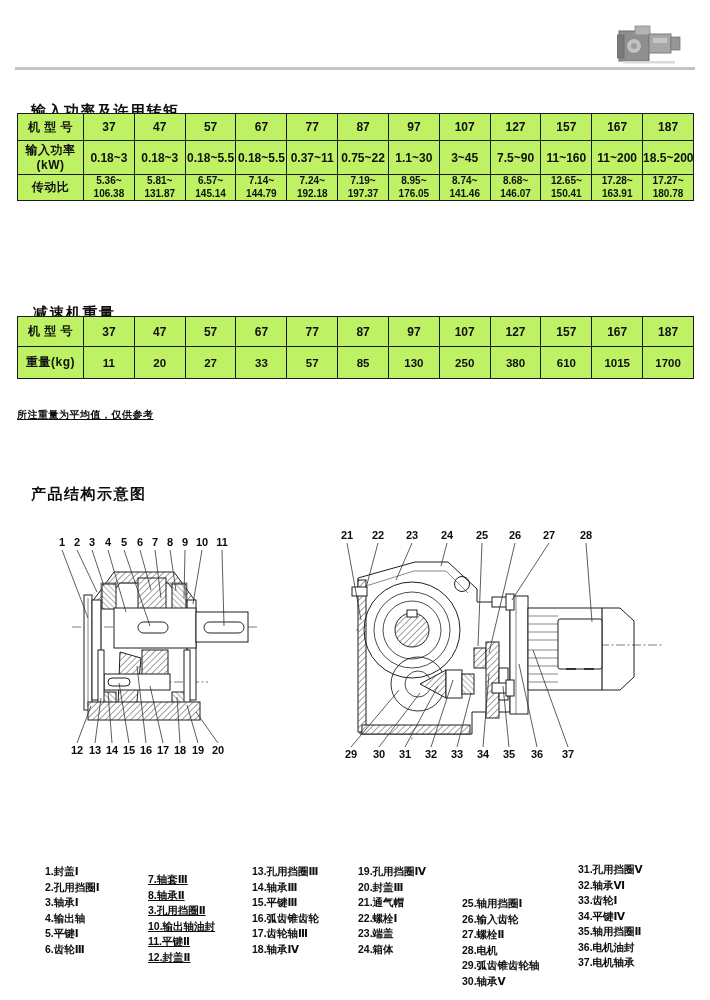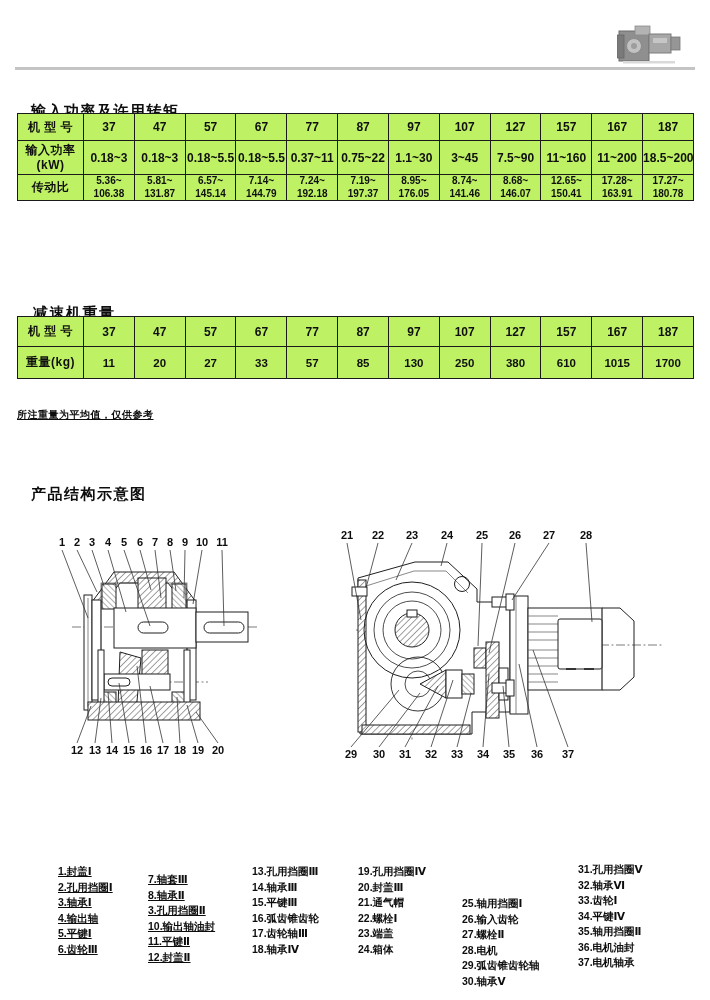--- a/index.html
+++ b/index.html
@@ -383,21 +383,21 @@
       <line x1="509" y1="247" x2="503" y2="186" stroke="#333" stroke-width="0.8"></line>
       <text x="509" y="258" text-anchor="middle" class="dlbl">35</text>
       <line x1="537" y1="247" x2="519" y2="164" stroke="#333" stroke-width="0.8"></line>
       <text x="537" y="258" text-anchor="middle" class="dlbl">36</text>
       <line x1="568" y1="247" x2="533" y2="150" stroke="#333" stroke-width="0.8"></line>
       <text x="568" y="258" text-anchor="middle" class="dlbl">37</text>
     </g>
 </svg>
 
 <div>
-  <div class="parts-col" id="pcol0" style="left:58px;  top:864px;text-decoration:underline;">
+  <div class="parts-col" id="pcol0" style="left:45px;  top:864px;">
       <div>1.封盖Ⅰ</div>
       <div>2.孔用挡圈Ⅰ</div>
       <div>3.轴承Ⅰ</div>
       <div>4.输出轴</div>
       <div>5.平键Ⅰ</div>
       <div>6.齿轮Ⅲ</div>
     </div>
   <div class="parts-col" id="pcol1" style="left:148px; top:872px;text-decoration:underline;">
       <div>7.轴套Ⅲ</div>
       <div>8.轴承Ⅱ</div>

